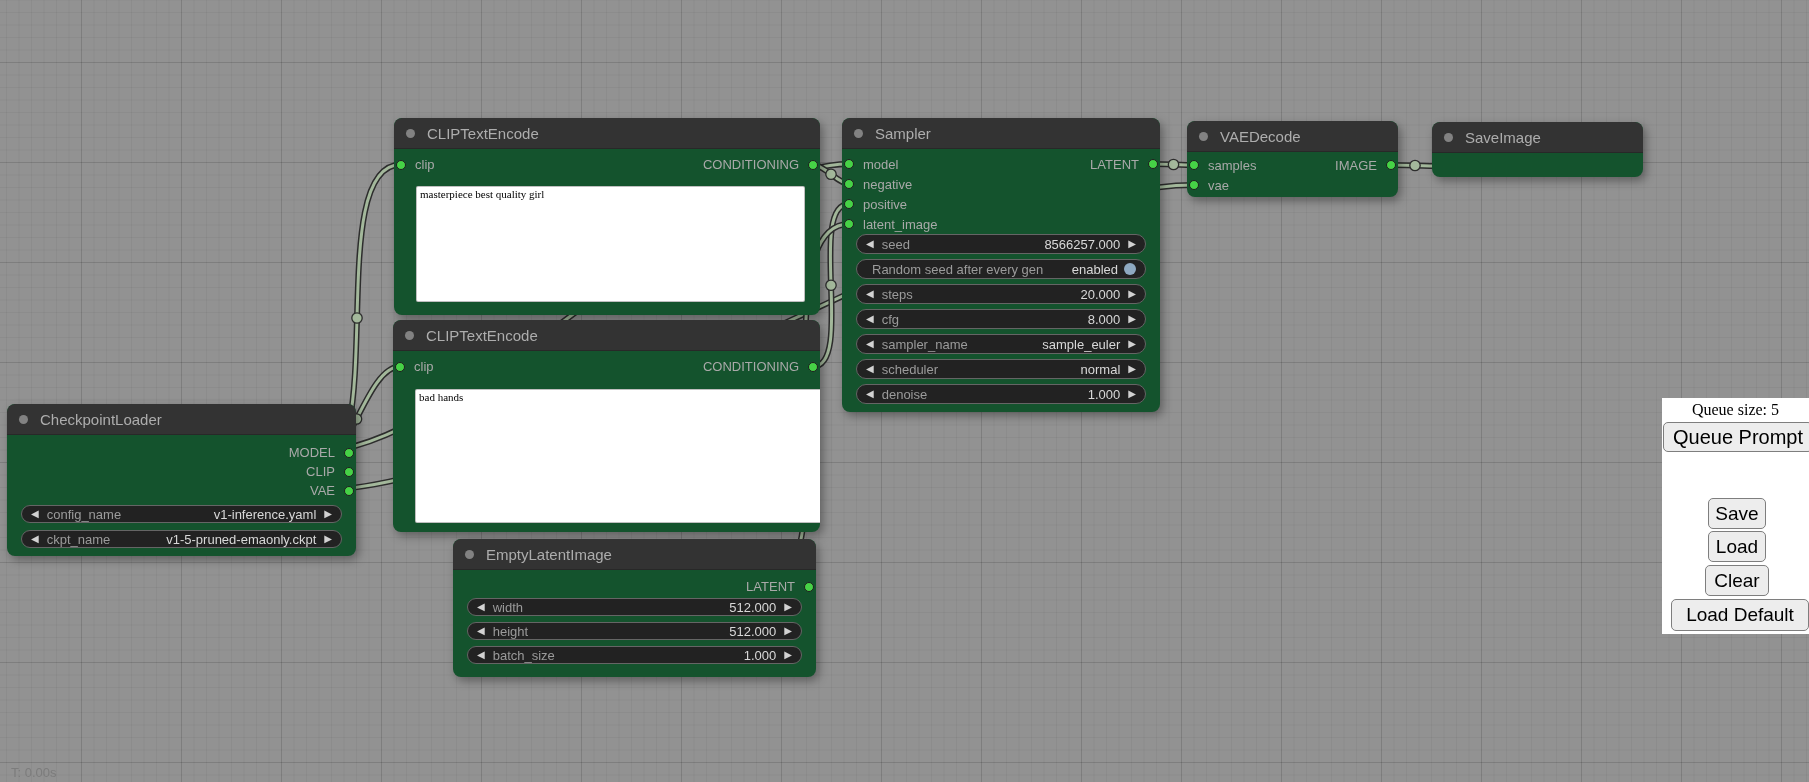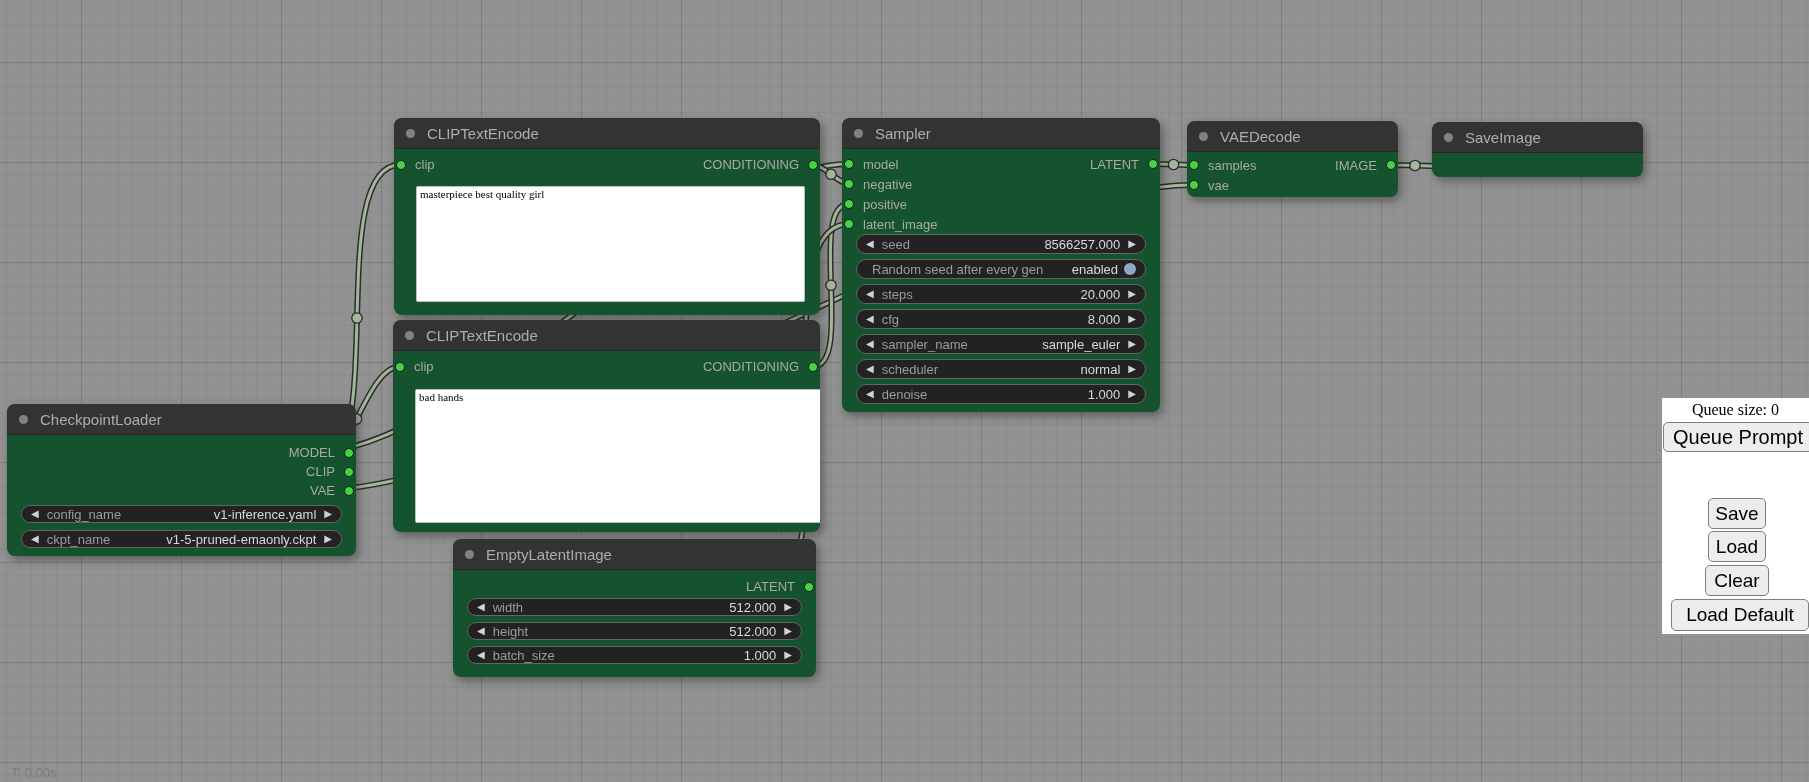--- a/index.html
+++ b/index.html
@@ -332,21 +332,21 @@
     <div class="prow prow20">
       <div class="pin">
         <span class="pdot"></span>
         <span class="plabel">images</span>
       </div>
     </div>
   </div>
 </div>
 
 <div class="menu">
-  <div class="queue-size">Queue size: 0</div>
+  <div class="queue-size">Queue size: 5</div>
   <button class="mbtn qp">Queue Prompt</button>
   <button class="mbtn b-save">Save</button>
   <button class="mbtn b-load">Load</button>
   <button class="mbtn b-clear">Clear</button>
   <button class="mbtn b-loaddefault">Load Default</button>
 </div>
 
 <div class="status">T: 0.00s</div>
 
 </body></html>

